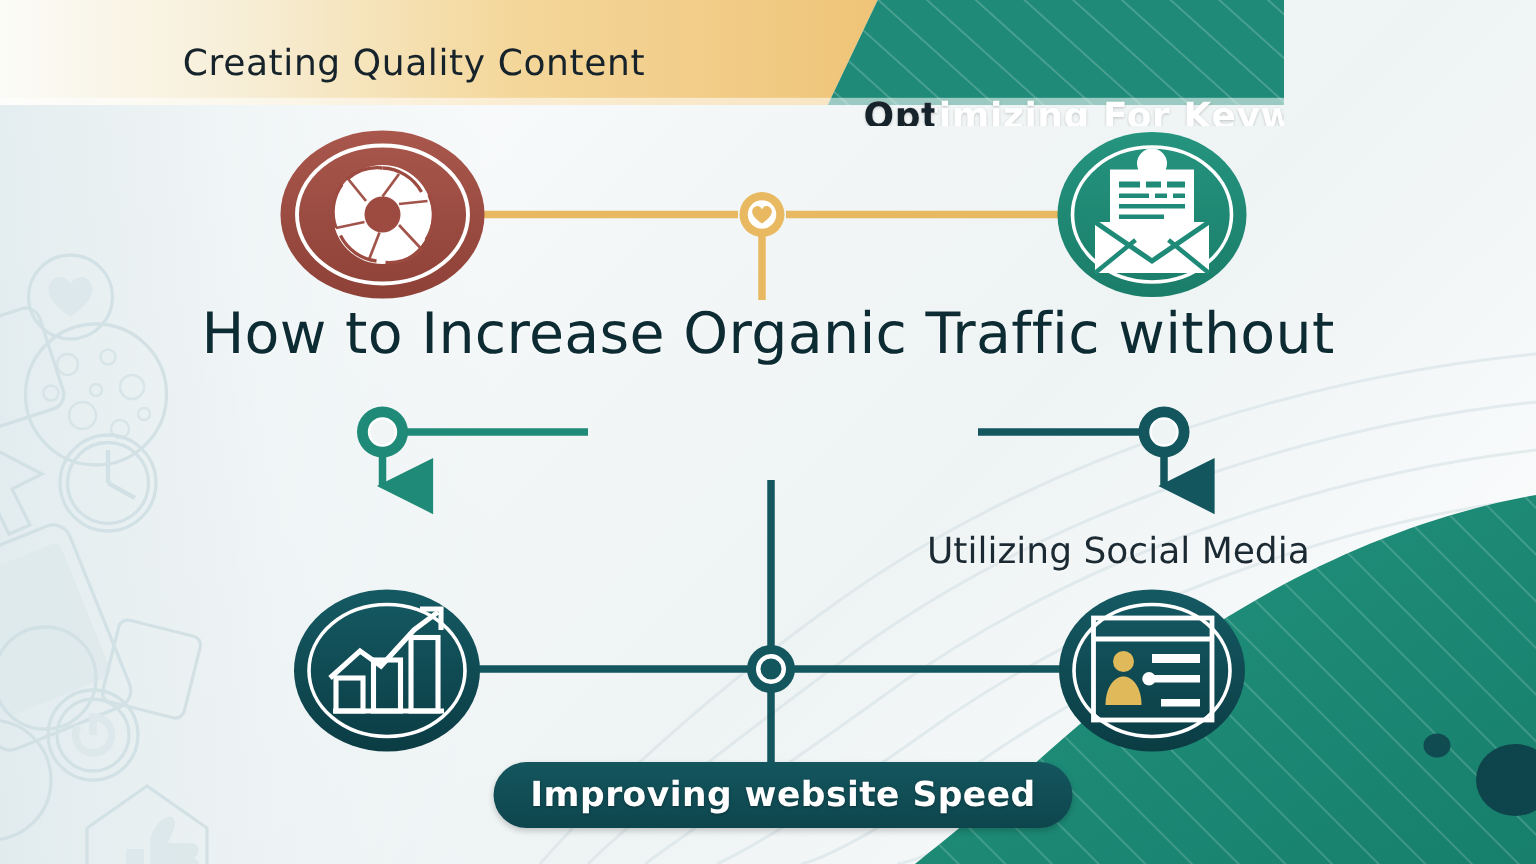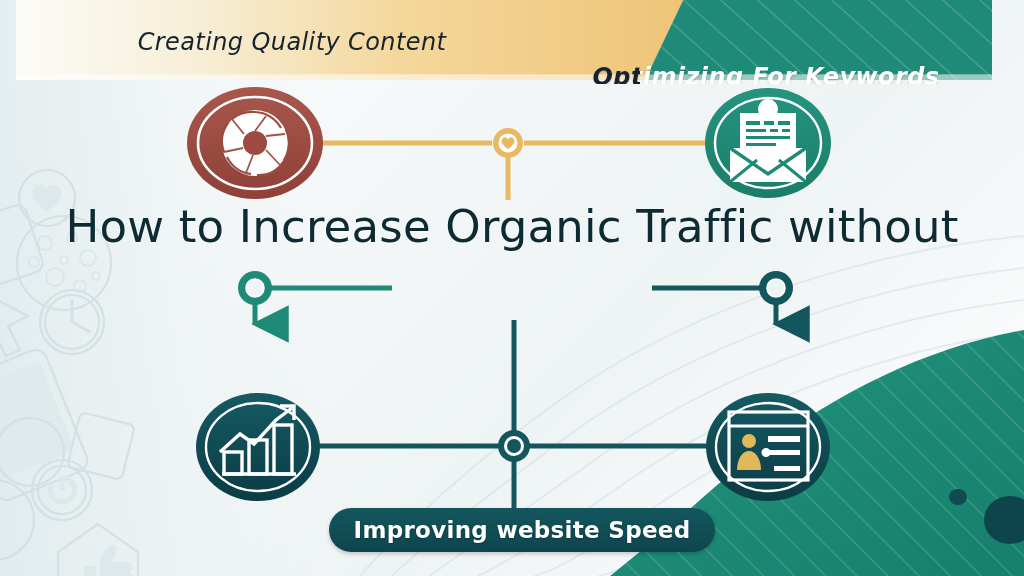--- a/index.html
+++ b/index.html
@@ -19,21 +19,21 @@
     background:
       linear-gradient(135deg,#ffffff 0%,#f4f7f8 35%,#eef3f4 60%,#ffffff 100%);
   }
   .bg-left-wash{
     position:absolute;left:0;top:0;width:330px;height:576px;
     background:linear-gradient(90deg,rgba(219,231,234,.75) 0%,rgba(232,240,242,.45) 55%,rgba(255,255,255,0) 100%);
   }
   .bg-svg{position:absolute;inset:0;width:1024px;height:576px;}
 
   
-  .banner{position:absolute;left:16px;top:0;width:976px;height:84px;overflow:hidden;font-style:italic;}
+  .banner{position:absolute;left:0;top:0;width:856px;height:84px;overflow:hidden;}
   .banner-svg{position:absolute;inset:0;}
 
   .banner-label{
     position:absolute;top:0;height:84px;
     display:flex;align-items:center;justify-content:center;
     font-size:24px;letter-spacing:.4px;
     white-space:nowrap;
   }
   #lbl-creating{left:56px;width:440px;color:#16232b;font-weight:400;}
   
@@ -42,21 +42,21 @@
   .split-base{color:#ffffff;text-shadow:0 1px 2px rgba(0,0,0,.20);}
   .split-over{
     position:absolute;left:0;top:0;color:#16232b;
     overflow:hidden;white-space:nowrap;width:47px;
   }
 
   
   .title{
     position:absolute;left:0;top:200px;width:1024px;
     text-align:center;
-    font-size:45px;font-weight:400;letter-spacing:.2px;
+    font-size:38px;font-weight:400;letter-spacing:.2px;
     color:#0d2b33;
     text-shadow:0 1px 2px rgba(255,255,255,.85);
   }
 
   
   .pill{
     position:absolute;
     display:flex;align-items:center;justify-content:center;
     border-radius:999px;
     color:#ffffff;white-space:nowrap;
@@ -373,14 +373,15 @@
       <circle cx="514" cy="446" r="8.5" fill="none" stroke="#ffffff" stroke-width="3"></circle>
     </g>
   </svg>
 
   <div class="title">How to Increase Organic Traffic without</div>
 
 
   <div class="pill" id="pill-speed">Improving website Speed</div>
 
 
+  <div class="side-label" id="lbl-social">Utilizing Social Media</div>
 
 </div>
 
 </body></html>

